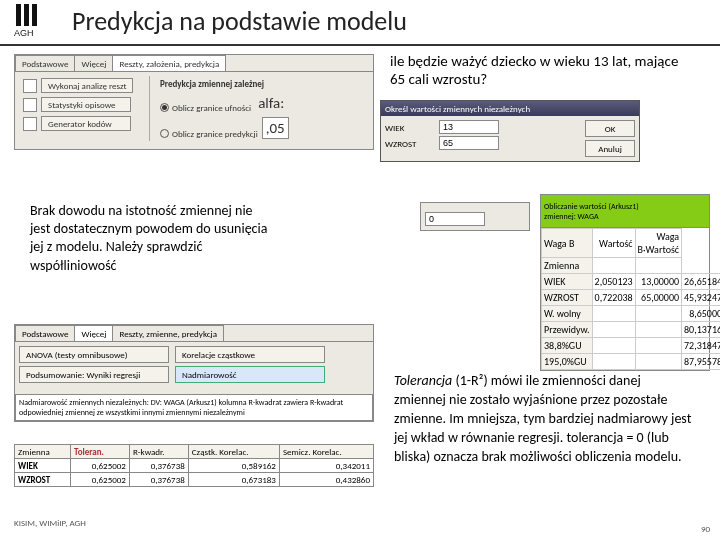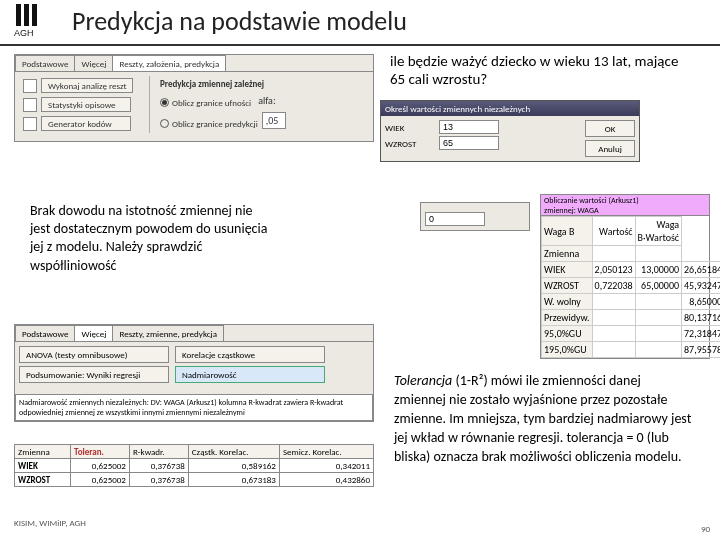--- a/index.html
+++ b/index.html
@@ -9,37 +9,37 @@
   .logo svg { width: 100%; height: 100%; }
   .title { font-size: 26px; color: #222; font-weight: 400; }
   .content { position: relative; padding: 8px 14px; }
   .panel { border: 1px solid #888; background: #ece9e2; font-size: 9px; color: #333; }
   .panel-tabs { display: flex; background: #ece9e2; border-bottom: 1px solid #888; }
   .tab { padding: 2px 6px; border: 1px solid #888; border-bottom: none; background: #ece9e2; font-size: 9px; margin-right: -1px; }
   .tab.active { background: #fff; }
   .panel-row { display: flex; align-items: flex-end; padding: 2px 4px; gap: 4px; }
   .btn { border: 1px solid #888; background: #f4f2eb; padding: 1px 6px; font-size: 9px; min-width: 90px; text-align: left; }
   .icon-sq { width: 14px; height: 14px; border: 1px solid #888; background: #fff; display: inline-block; }
-  .field { border: 1px solid #888; background: #fff; padding: 1px 3px; font-size: 10px; min-width: 24px; display: inline-block; }
+  .field { border: 1px solid #888; background: #fff; padding: 1px 3px; font-size: 15px; min-width: 24px; display: inline-block; }
   .radio { display: inline-flex; align-items: center; gap: 3px; }
   .radio-dot { width: 9px; height: 9px; border-radius: 50%; border: 1px solid #555; }
   .radio-dot.on::after { content: ""; display: block; width: 5px; height: 5px; background: #333; border-radius: 50%; margin: 1px; }
   .question { position: absolute; top: 6px; left: 390px; width: 300px; font-size: 15px; }
   .dialog-vars { position: absolute; top: 54px; left: 380px; width: 260px; border: 1px solid #555; background: #ece9e2; font-size: 9px; }
   .dialog-title { background: linear-gradient(#5a5a7a, #3a3a5a); color: #fff; padding: 2px 4px; font-size: 9px; }
   .dialog-body { display: flex; padding: 4px; gap: 6px; }
   .var-list { flex: 1; }
   .var-row { display: flex; align-items: center; gap: 4px; margin-bottom: 2px; }
   .var-label { width: 50px; }
   .var-field { border: 1px solid #888; background: #fff; padding: 1px 3px; width: 60px; font-size: 9px; }
   .dialog-btns { display: flex; flex-direction: column; gap: 3px; }
   .dlg-btn { border: 1px solid #888; background: #f4f2eb; padding: 2px 8px; font-size: 9px; width: 50px; text-align: center; }
   .small-panel { position: absolute; top: 156px; left: 420px; width: 110px; border: 1px solid #888; background: #ece9e2; padding: 4px; }
   .results-panel { position: absolute; top: 148px; left: 540px; width: 170px; font-size: 8px; border: 1px solid #888; background: #fff; }
-  .results-header { background: #f0abfc; padding: 0 3px; border-bottom: 1px solid #888; }
+  .results-header { background: #84cc16; padding: 6px 3px; border-bottom: 1px solid #888; }
   .results-table { width: 100%; border-collapse: collapse; font-size: 10px; }
   .results-table td { border: 1px solid #ccc; padding: 1px 2px; text-align: right; }
   .results-table td:first-child { text-align: left; background: #f4f2eb; }
   .note-left { position: absolute; top: 156px; left: 30px; width: 240px; font-size: 14px; line-height: 1.3; }
   .lower-panel { position: absolute; top: 278px; left: 14px; width: 360px; border: 1px solid #888; background: #ece9e2; font-size: 9px; }
   .lower-body { padding: 4px; display: flex; gap: 6px; }
   .sub-btn { border: 1px solid #888; background: #f4f2eb; padding: 2px 6px; font-size: 9px; margin-bottom: 3px; display: block; width: 150px; text-align: left; }
   .sub-btn.sel { background: #d8e8f8; border-color: #4a7; }
   .desc-box { border: 1px solid #888; background: #fff; padding: 3px; font-size: 8px; line-height: 1.2; margin-top: 4px; }
   .tol-table { position: absolute; top: 398px; left: 14px; width: 360px; border-collapse: collapse; font-size: 9px; }
@@ -174,21 +174,21 @@
             <td></td>
             <td>8,65000</td>
           </tr>
       <tr>
             <td>Przewidyw.</td>
             <td></td>
             <td></td>
             <td>80,13716</td>
           </tr>
       <tr>
-            <td>95,0%GU</td>
+            <td>38,8%GU</td>
             <td></td>
             <td></td>
             <td>72,31847</td>
           </tr>
       <tr>
             <td>195,0%GU</td>
             <td></td>
             <td></td>
             <td>87,95578</td>
           </tr>

